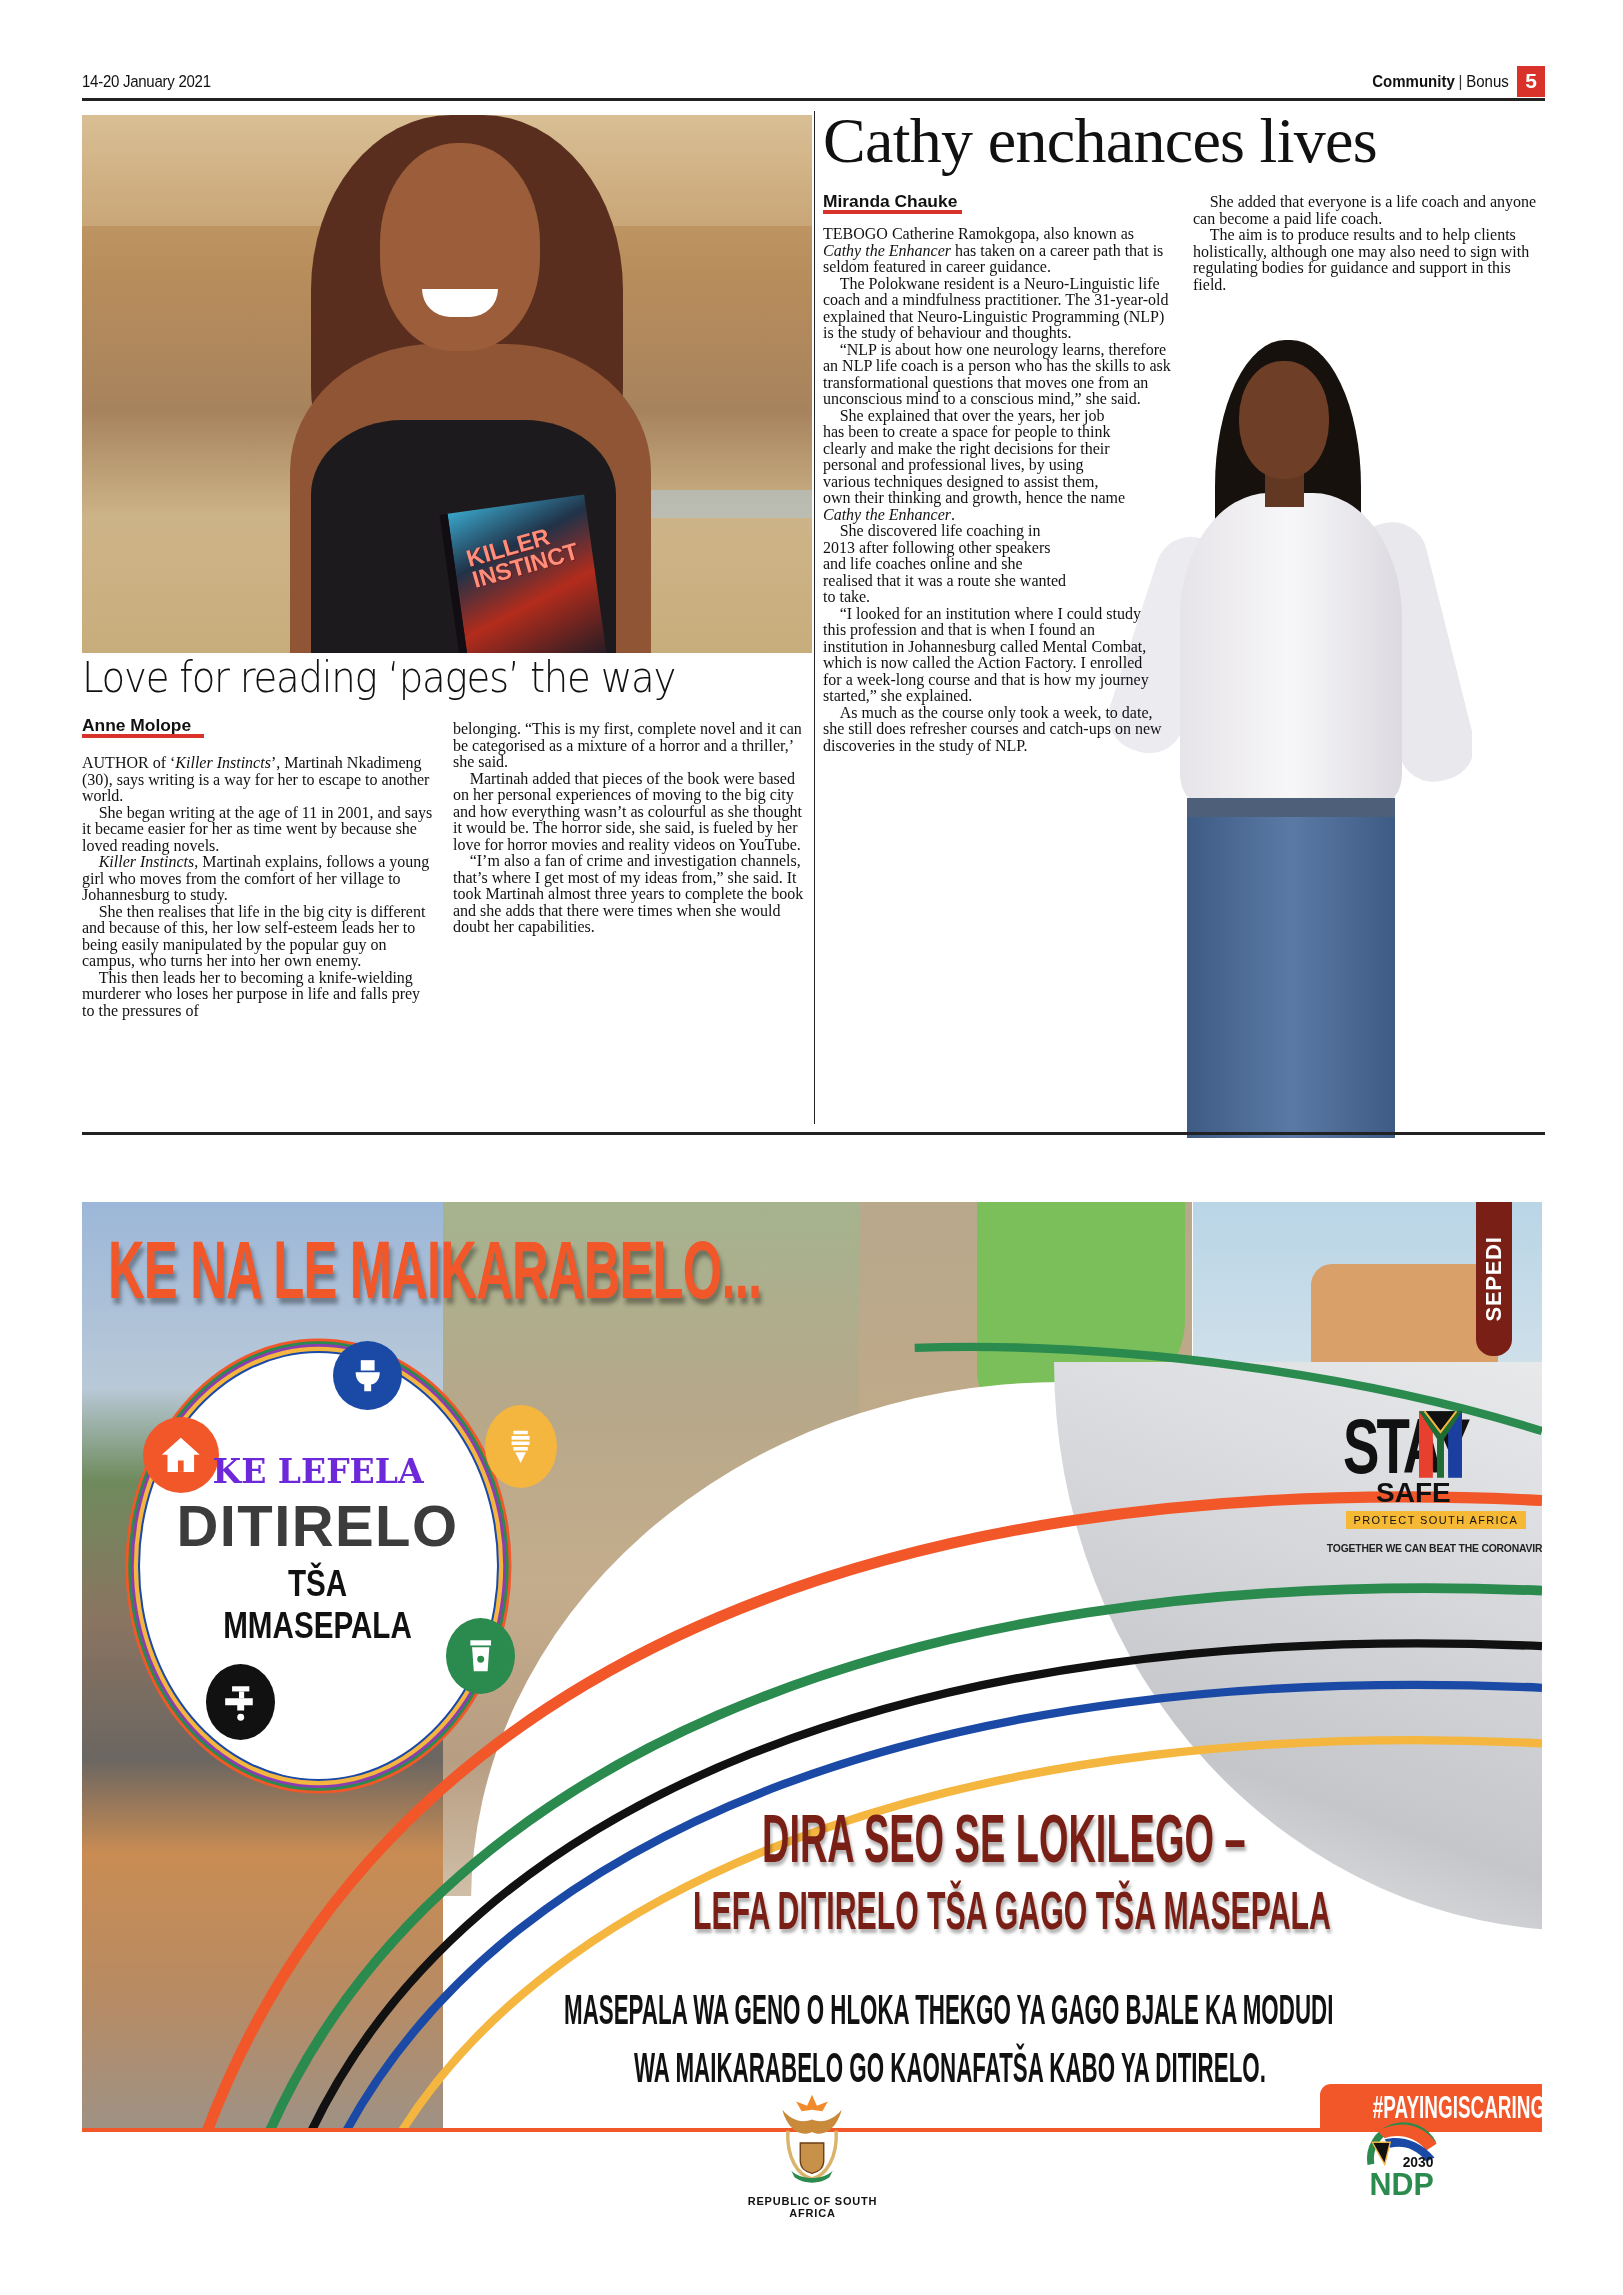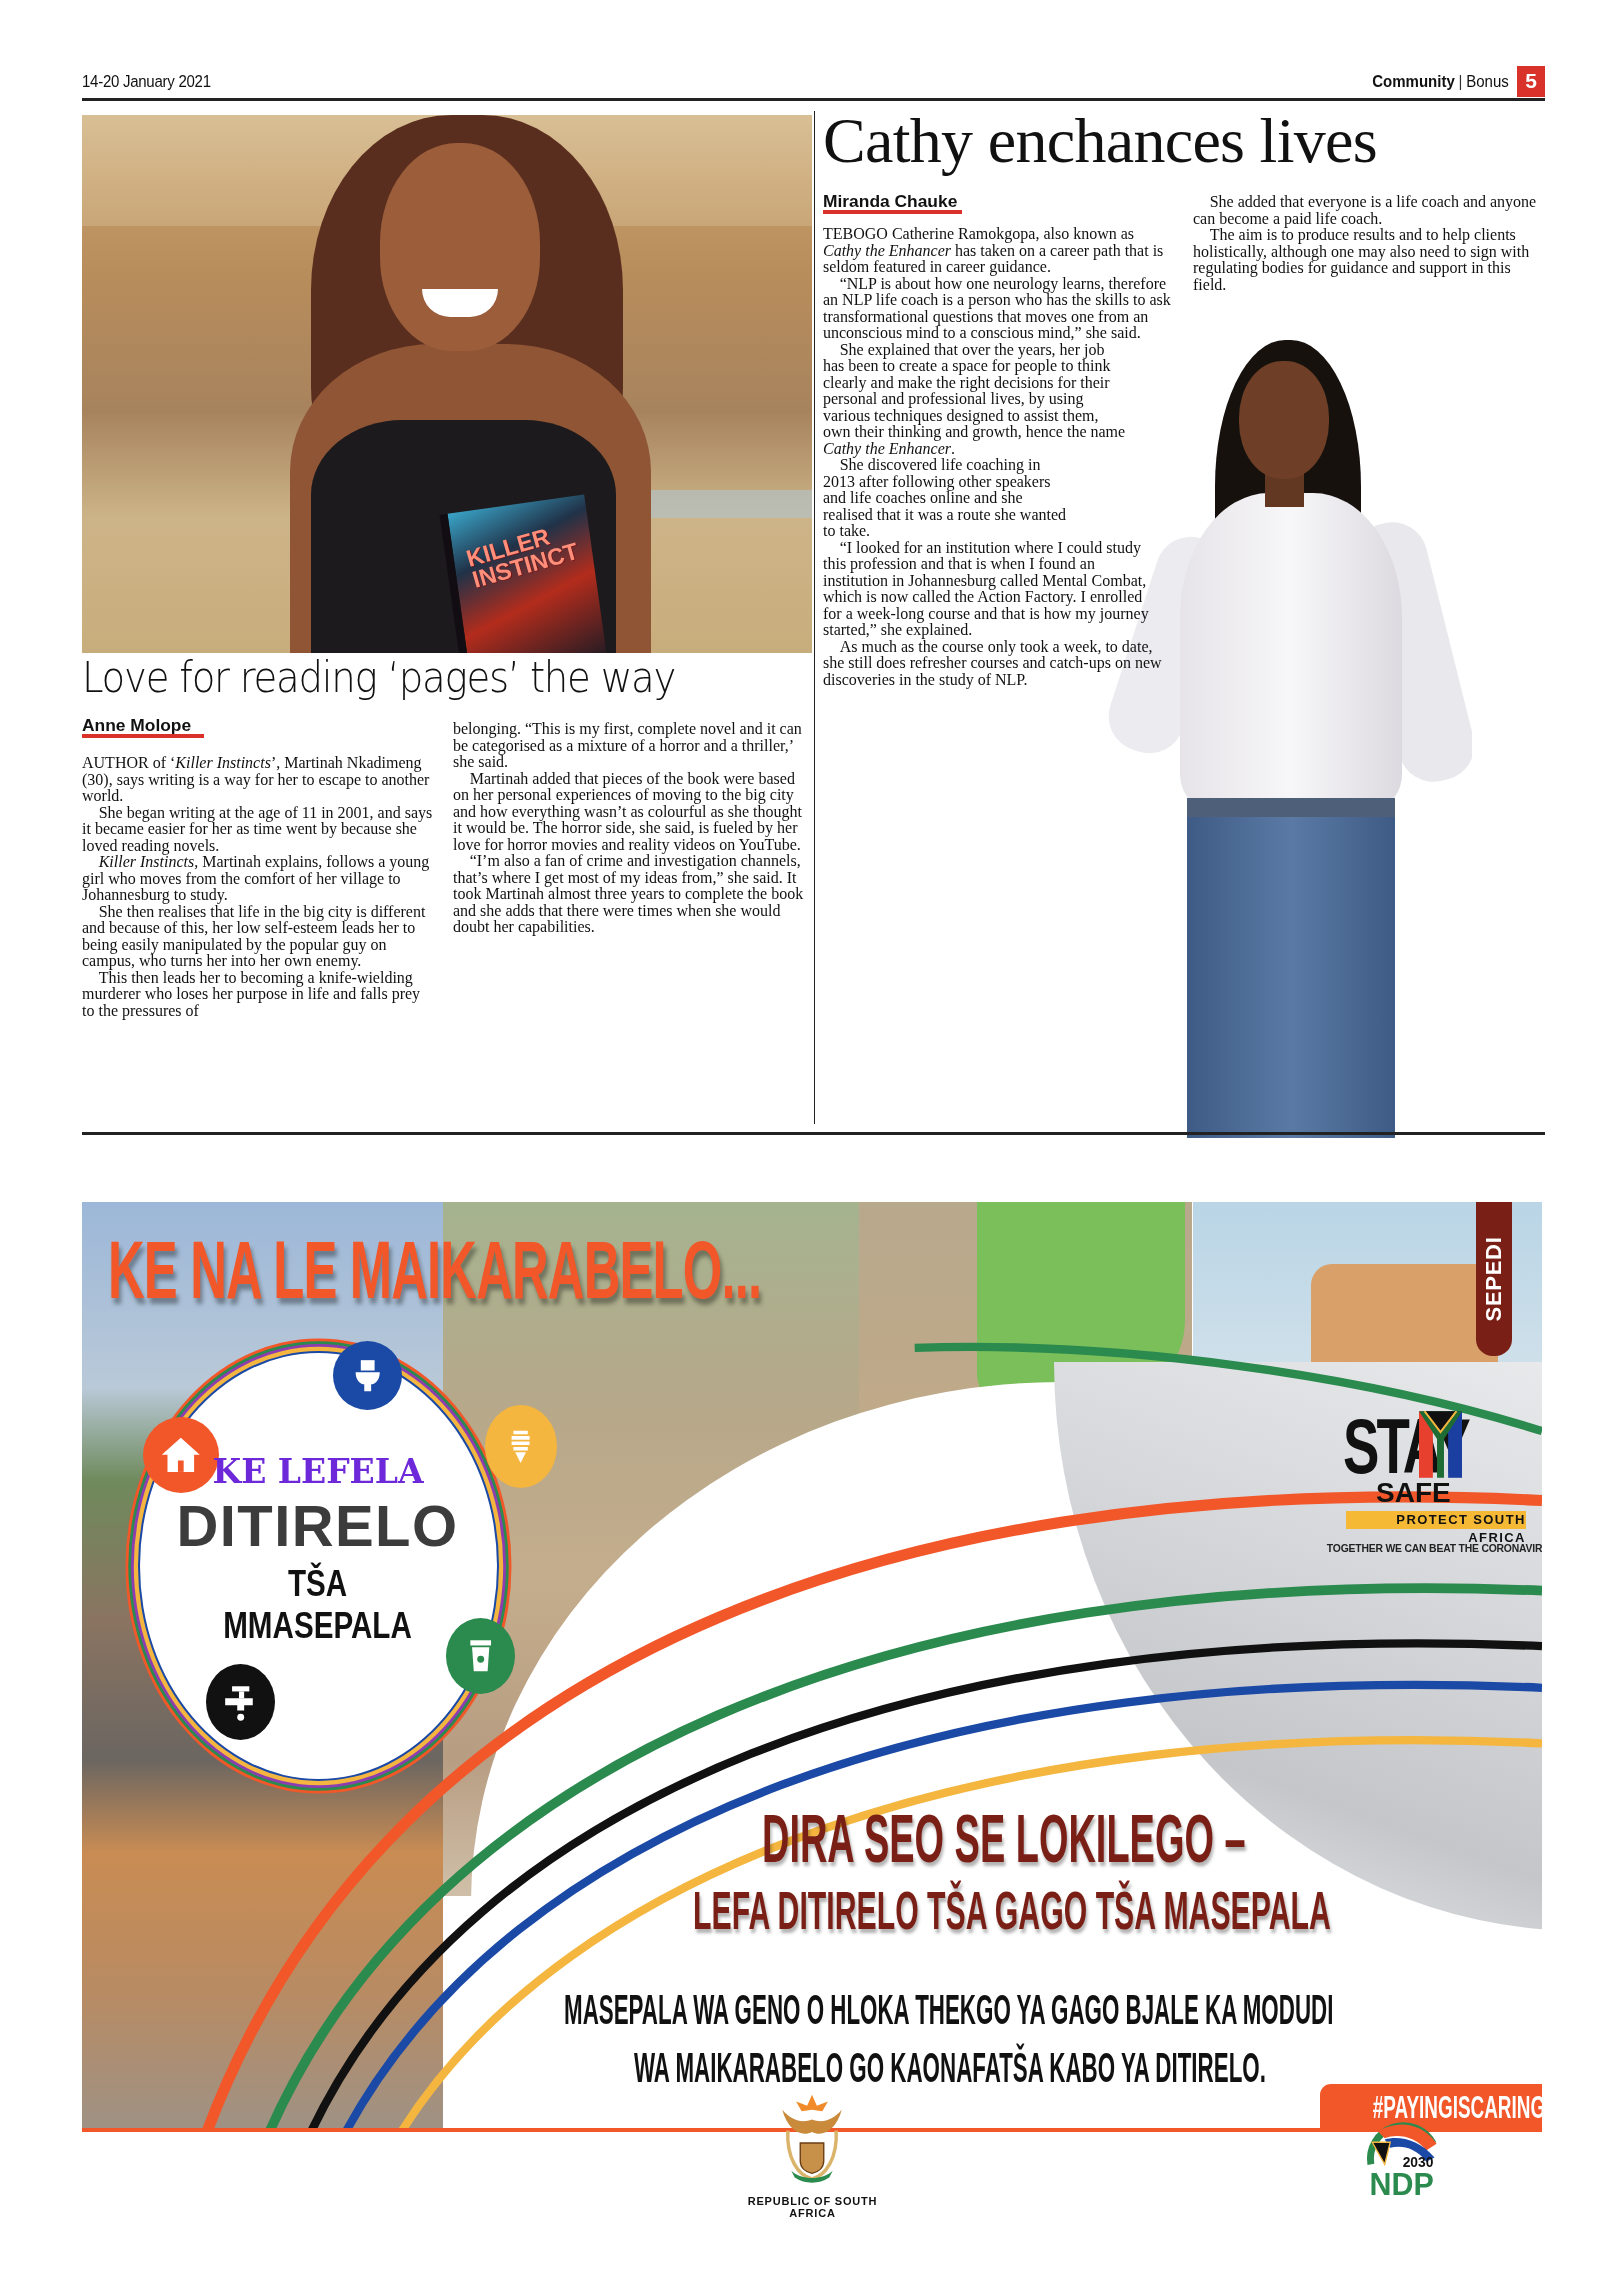--- a/index.html
+++ b/index.html
@@ -74,21 +74,21 @@
   .icn { position: absolute; border-radius: 50%; display: flex; align-items: center; justify-content: center; }
   .icn svg { width: 60%; height: 60%; }
 
   .sepedi { position: absolute; left: 1394px; top: 0; width: 36px; height: 154px; background: #7a1f15; border-radius: 0 0 16.7px 16.7px; }
   .sepedi span { position: absolute; left: 50%; top: 50%; transform: translate(-50%,-50%) rotate(-90deg); font-family: "Liberation Sans", sans-serif; font-weight: bold; font-size: 22px; color: #fff; letter-spacing: 0.7px; white-space: nowrap; }
 
   .stay { position: absolute; left: 1261px; top: 206px; width: 194px; height: 167px; }
   .stay-word { position: absolute; left: 0; top: 0; font-family: "Liberation Sans", sans-serif; font-weight: bold; font-size: 78px; color: #111; letter-spacing: -4.2px; transform: scaleX(0.7); transform-origin: left; line-height: 76px; }
   .stay-flag { position: absolute; left: 76px; top: 2.8px; width: 43px; height: 67px; }
   .stay-safe { position: absolute; left: 33px; top: 69px; font-family: "Liberation Sans", sans-serif; font-weight: bold; font-size: 28px; color: #111; }
-  .stay-protect { position: absolute; left: 2.8px; top: 103px; width: 180px; height: 18px; background: #f6b935; font-family: "Liberation Sans", sans-serif; font-weight: bold; font-size: 13px; letter-spacing: 1.4px; text-align: right; line-height: 18px; color: #111; }
+  .stay-protect { position: absolute; left: 2.8px; top: 103px; width: 180px; height: 18px; background: #f6b935; font-family: "Liberation Sans", sans-serif; font-weight: normal; font-size: 11px; letter-spacing: 1.4px; text-align: center; line-height: 18px; color: #111; }
   .stay-together { position: absolute; left: -19.4px; top: 135px; width: 236px; font-family: "Liberation Sans", sans-serif; font-weight: bold; font-size: 10.4px; color: #222; text-align: center; letter-spacing: -0.2px; }
 
   .ad-h1 { position: absolute; left: 680px; top: 597px; font-family: "Liberation Sans", sans-serif; font-weight: bold; font-size: 69px; color: #7a1f15; transform: scaleX(0.55); transform-origin: left; white-space: nowrap; text-shadow: 2.8px 4.2px 4.2px rgba(0,0,0,0.3); }
   .ad-h2 { position: absolute; left: 611px; top: 677px; font-family: "Liberation Sans", sans-serif; font-weight: bold; font-size: 54px; color: #7a1f15; transform: scaleX(0.56); transform-origin: left; white-space: nowrap; text-shadow: 2.8px 4.2px 4.2px rgba(0,0,0,0.3); }
   .ad-b1 { position: absolute; left: 482px; top: 783px; font-family: "Liberation Sans", sans-serif; font-weight: bold; font-size: 43px; color: #111; transform: scaleX(0.52); transform-origin: left; white-space: nowrap; }
   .ad-b2 { position: absolute; left: 552px; top: 841px; font-family: "Liberation Sans", sans-serif; font-weight: bold; font-size: 43px; color: #111; transform: scaleX(0.52); transform-origin: left; white-space: nowrap; }
   .ad-bottomline { position: absolute; left: 0; top: 926px; width: 1460px; height: 4.2px; background: #f2572a; }
   .hashtag { position: absolute; left: 1238px; top: 882px; width: 222px; height: 46px; background: #f2572a; border-radius: 11px 0 0 0; font-family: "Liberation Sans", sans-serif; font-weight: bold; font-size: 30.5px; color: #fff; text-align: center; line-height: 46px; }
   .hashtag span { display: inline-block; transform: scaleX(0.62); }
 
@@ -153,20 +153,21 @@
   <div class="p2-belt"></div>
   <div class="p2-neck"></div>
   <div class="p2-face"></div>
 </div>
 
 <div class="byline" style="left:823px; top:191px;">Miranda Chauke</div>
 <div class="byline-bar" style="left:823px; top:210px; width:139px;"></div>
 
 <div class="col" style="left:823px; top:226px; width:351px;">
   <p class="first">TEBOGO Catherine Ramokgopa, also known as <em>Cathy the Enhancer</em> has taken on a career path that is seldom featured in career guidance.</p>
+  <p>The Polokwane resident is a Neuro-Linguistic life coach and a mindfulness practitioner. The 31-year-old explained that Neuro-Linguistic Programming (NLP) is the study of behaviour and thoughts.</p>
   <p>“NLP is about how one neurology learns, therefore an NLP life coach is a person who has the skills to ask transformational questions that moves one from an unconscious mind to a conscious mind,” she said.</p>
   <p style="width:305px;">She explained that over the years, her job has been to create a space for people to think clearly and make the right decisions for their personal and professional lives, by using various techniques designed to assist them, own their thinking and growth, hence the name <em>Cathy the Enhancer</em>.</p>
   <p style="width:250px;">She discovered life coaching in 2013 after following other speakers and life coaches online and she realised that it was a route she wanted to take.</p>
   <p style="width:326px;">“I looked for an institution where I could study this profession and that is when I found an institution in Johannesburg called Mental Combat, which is now called the Action Factory. I enrolled for a week-long course and that is how my journey started,” she explained.</p>
   <p>As much as the course only took a week, to date, she still does refresher courses and catch-ups on new discoveries in the study of NLP.</p>
 </div>
 
 <div class="col" style="left:1193px; top:194px; width:347px;">
   <p>She added that everyone is a life coach and anyone can become a paid life coach.</p>
   <p>The aim is to produce results and to help clients holistically, although one may also need to sign with regulating bodies for guidance and support in this field.</p>

